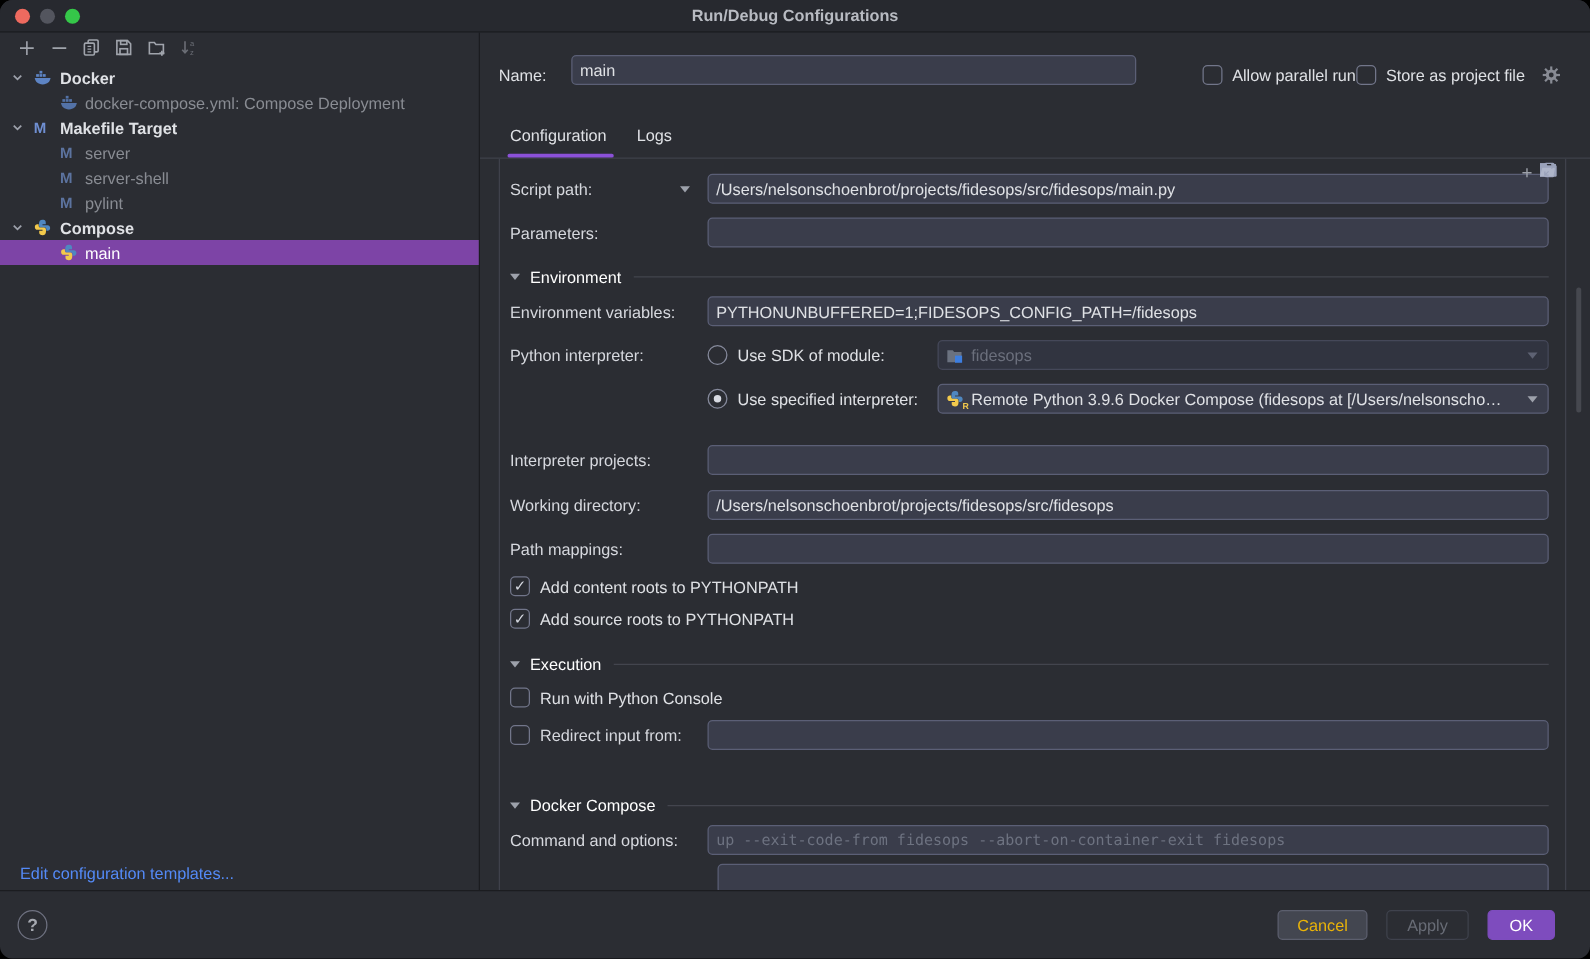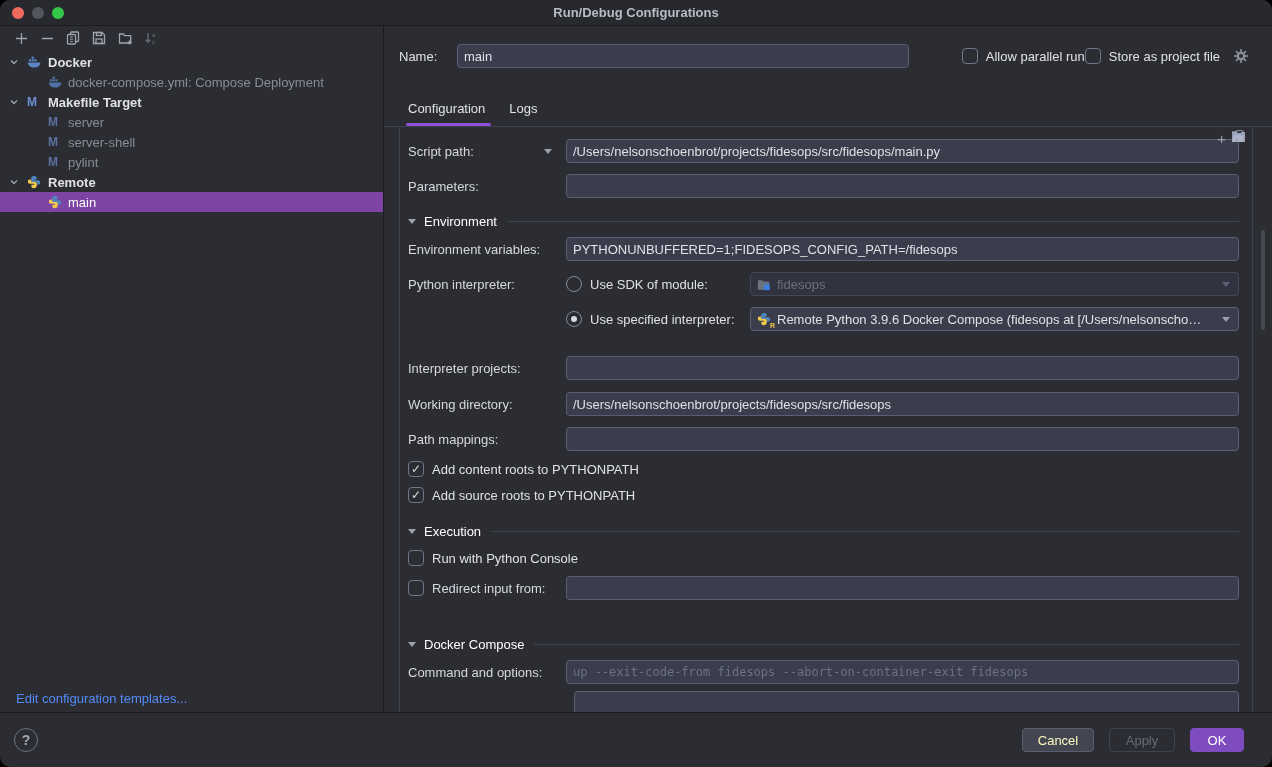--- a/index.html
+++ b/index.html
@@ -38,21 +38,21 @@
   .trow.child .tlabel { margin-left:5px; }
   .trow .dim { color:#898c93; }
   .trow.sel { background:#7d44a6; }
   .trow.sel .tlabel { color:#fff; }
   .micon { color:#6f8fd2; font-weight:bold; font-size:12px; width:15px; text-align:center; }
   .trow.child .micon { color:#5c739f; }
   .edit-link { position:absolute; left:16px; bottom:6px; font-size:13px; color:#548af7; cursor:pointer; }
 
   
   .content { flex:1; display:flex; flex-direction:column; }
-  .name-row { margin-top:18px; height:24px; display:flex; align-items:center;
+  .name-row { margin-top:18px; height:24px; display:flex; align-items:flex-end;
     padding-left:15px; padding-right:24px; font-size:13px; color:#dfe1e5; }
   .name-label { width:58px; }
   .field { background:#3a3d4b; border:1px solid #5b5f76; border-radius:4px; height:24px;
     display:flex; align-items:center; padding:0 6px; font-size:13px; color:#dfe1e5;
     position:relative; white-space:nowrap; overflow:hidden; }
   .name-field { width:452px; }
   .hdr-cbs { margin-left:auto; display:flex; align-items:center; }
   .cbgroup { display:flex; align-items:center; gap:8px; }
   .cb { width:16px; height:16px; border:1px solid #72768a; border-radius:4px;
     display:flex; align-items:center; justify-content:center; flex-shrink:0;
@@ -114,21 +114,21 @@
 
   
   .footer { height:55px; border-top:1px solid #1b1c20; display:flex; align-items:center;
     padding:0 28px 0 14px; }
   .help { width:24px; height:24px; border-radius:50%; border:1px solid #6e7180;
     color:#a6a9b1; display:flex; align-items:center; justify-content:center;
     font-size:14px; font-weight:bold; cursor:pointer; }
   .btns { margin-left:auto; display:flex; gap:15px; align-items:center; }
   .btn { height:24px; border-radius:4px; font-size:13px; display:flex; align-items:center;
     justify-content:center; cursor:pointer; }
-  .btn.cancel { width:72px; background:#434650; border:1px solid #5c5f6e; color:#fef9c3; }
+  .btn.cancel { width:72px; background:#434650; border:1px solid #5c5f6e; color:#eab308; }
   .btn.apply { width:66px; background:transparent; border:1px solid #3f424d; color:#686c76; }
   .btn.ok { width:54px; background:#7e4cbe; border:1px solid #7e4cbe; color:#fff; }
 </style>
 </head>
 <body>
 
 <div class="window">
 
   <div class="titlebar">
     <div class="traffic">
@@ -238,21 +238,21 @@
             <svg width="12" height="12" viewBox="0 0 12 12" fill="none" stroke="#9da1ab" stroke-width="1.4">
                 <path d="M3 4.5l3 3 3-3"></path>
               </svg>
             </span>
           <span class="ticon">
             <svg width="14" height="14" viewBox="0 0 16 16">
                 <path d="M8 1c2.8 0 3 1.4 3 2.8V5H8v.9h4.7c1.4 0 2.3 1 2.3 2.6 0 1.5-.9 2.5-2.3 2.5h-1.2V9.6c0-1-.7-1.6-1.6-1.6H6.6C5.2 8 4.8 7 4.8 5.6v-1C4.8 2.2 5.8 1 8 1z" fill="#4f87c0"></path>
                 <path d="M8 15c-2.8 0-3-1.4-3-2.8V11h3v-.9H3.3C1.9 10.1 1 9.1 1 7.5 1 6 1.9 5 3.3 5h1.2v1.4C4.5 7.4 5.2 8 6.1 8h3.3c1.4 0 1.8 1 1.8 2.4v1c0 2.4-1 3.6-3.2 3.6z" fill="#f2c94c"></path>
               </svg>
             </span>
-          <span class="tlabel">Remote</span>
+          <span class="tlabel">Compose</span>
         </div>
         <div class="trow child sel">
           <span class="ticon">
             <svg width="14" height="14" viewBox="0 0 16 16">
                 <path d="M8 1c2.8 0 3 1.4 3 2.8V5H8v.9h4.7c1.4 0 2.3 1 2.3 2.6 0 1.5-.9 2.5-2.3 2.5h-1.2V9.6c0-1-.7-1.6-1.6-1.6H6.6C5.2 8 4.8 7 4.8 5.6v-1C4.8 2.2 5.8 1 8 1z" fill="#4f87c0"></path>
                 <path d="M8 15c-2.8 0-3-1.4-3-2.8V11h3v-.9H3.3C1.9 10.1 1 9.1 1 7.5 1 6 1.9 5 3.3 5h1.2v1.4C4.5 7.4 5.2 8 6.1 8h3.3c1.4 0 1.8 1 1.8 2.4v1c0 2.4-1 3.6-3.2 3.6z" fill="#f2c94c"></path>
               </svg>
             </span>
           <span class="tlabel">main</span>
         </div>

